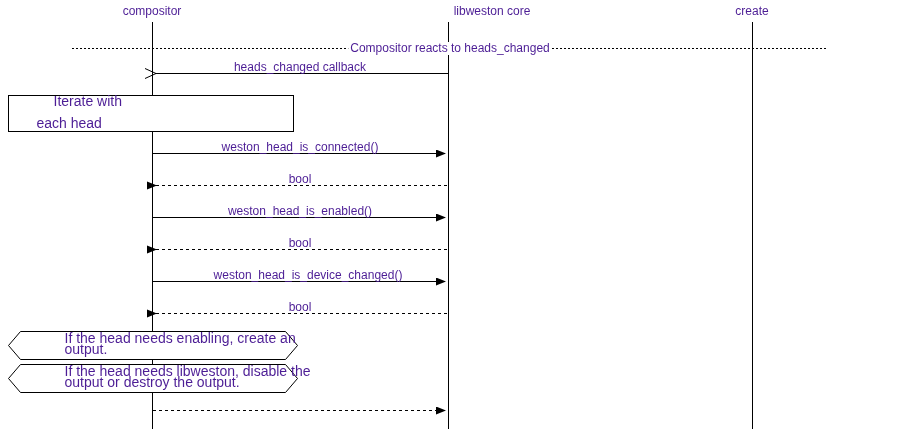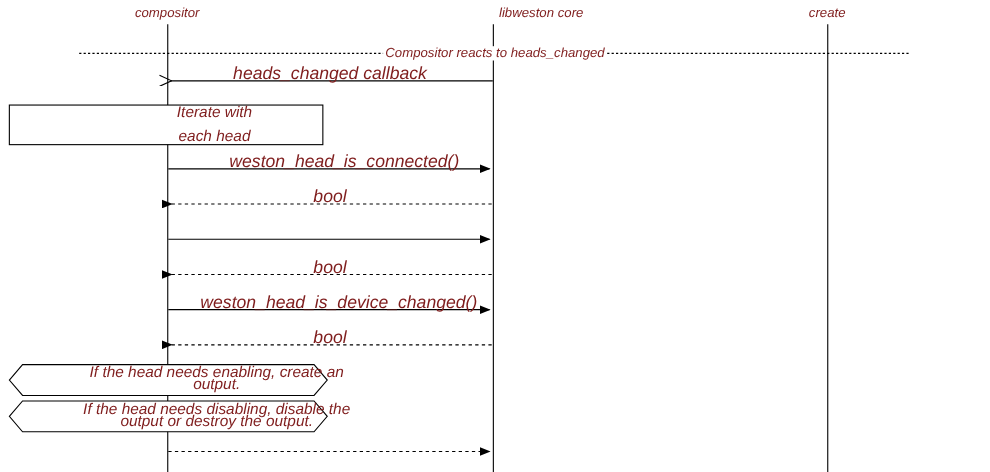--- a/index.html
+++ b/index.html
@@ -20,31 +20,30 @@
   }
   #diagram svg {
     position: absolute;
     left: 0;
     top: 0;
   }
   .lbl {
     position: absolute;
     font-size: 12px;
     line-height: 13px;
-    color: #7f1d1d;
+    color: #4c1d95;
     white-space: nowrap;
-    text-align: center;
+    text-align: left;
     transform: translateX(-50%);
-    font-style: italic;
   }
   .participant-label {
     font-size: 12px;
   }
   .msg-label {
-    font-size: 16px;
+    font-size: 12px;
   }
   .note-label {
     font-size: 14px;
     line-height: 11.5px;
     margin-left: 44px;
   }
   .sep-label {
     font-size: 12px;
     background: #ffffff;
     padding: 0 2px;
@@ -127,28 +126,29 @@
     </g>
   </svg>
 
   <div class="lbl participant-label" style="left:152px; top:5px;">compositor</div>
   <div class="lbl participant-label" style="left:448px; top:5px;margin-left:44px;">libweston core</div>
   <div class="lbl participant-label" style="left:752px; top:5px;">create</div>
 
   <div class="lbl sep-label" style="left:450px; top:42px;">Compositor reacts to heads_changed</div>
 
   <div class="lbl msg-label" style="left:300px; top:61px;">heads_changed callback</div>
-  <div class="lbl msg-label" style="left:300px; top:141px;margin-left:13px;">weston_head_is_connected()</div>
+  <div class="lbl msg-label" style="left:300px; top:141px;">weston_head_is_connected()</div>
   <div class="lbl msg-label" style="left:300px; top:173px;">bool</div>
+  <div class="lbl msg-label" style="left:300px; top:205px;">weston_head_is_enabled()</div>
   <div class="lbl msg-label" style="left:300px; top:237px;">bool</div>
   <div class="lbl msg-label" style="left:308px; top:269px;">weston_head_is_device_changed()</div>
   <div class="lbl msg-label" style="left:300px; top:301px;">bool</div>
 
   <div class="lbl note-label" style="left:151px; top:96px; width:283px;">Iterate with</div>
   <div class="lbl note-label" style="left:151px; top:118px; width:317px;">each head</div>
 
   <div class="lbl note-label" style="left:153px; top:333px; width:265px;">If the head needs enabling, create an</div>
   <div class="lbl note-label" style="left:153px; top:344px; width:265px;">output.</div>
 
-  <div class="lbl note-label" style="left:153px; top:366px; width:265px;">If the head needs disabling, disable the</div>
+  <div class="lbl note-label" style="left:153px; top:366px; width:265px;">If the head needs libweston, disable the</div>
   <div class="lbl note-label" style="left:153px; top:377px; width:265px;">output or destroy the output.</div>
 
 </div>
 
 </body></html>

